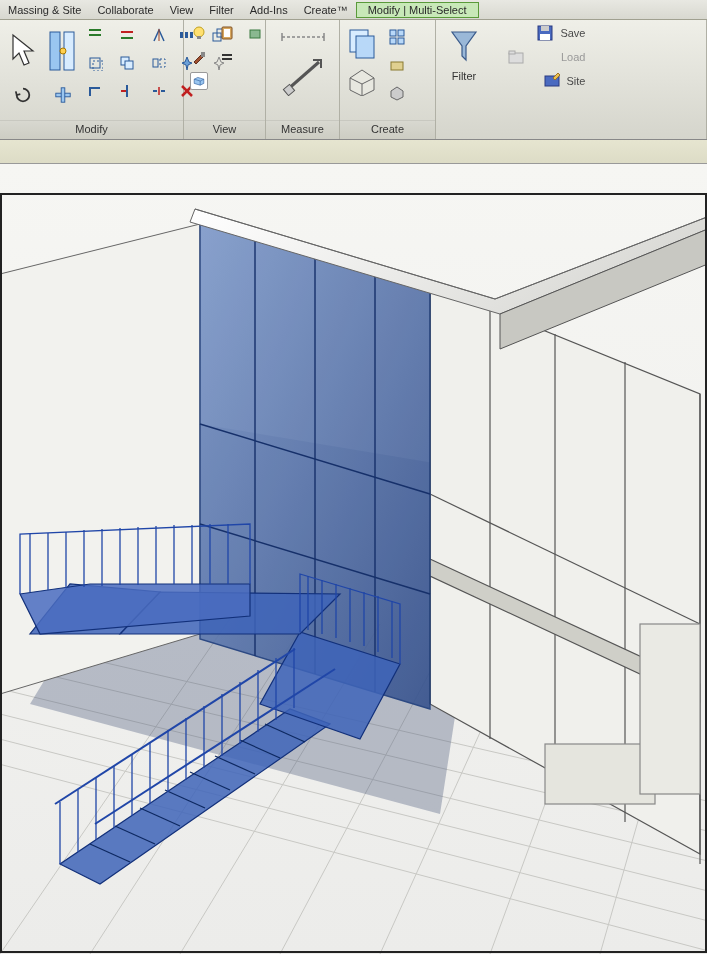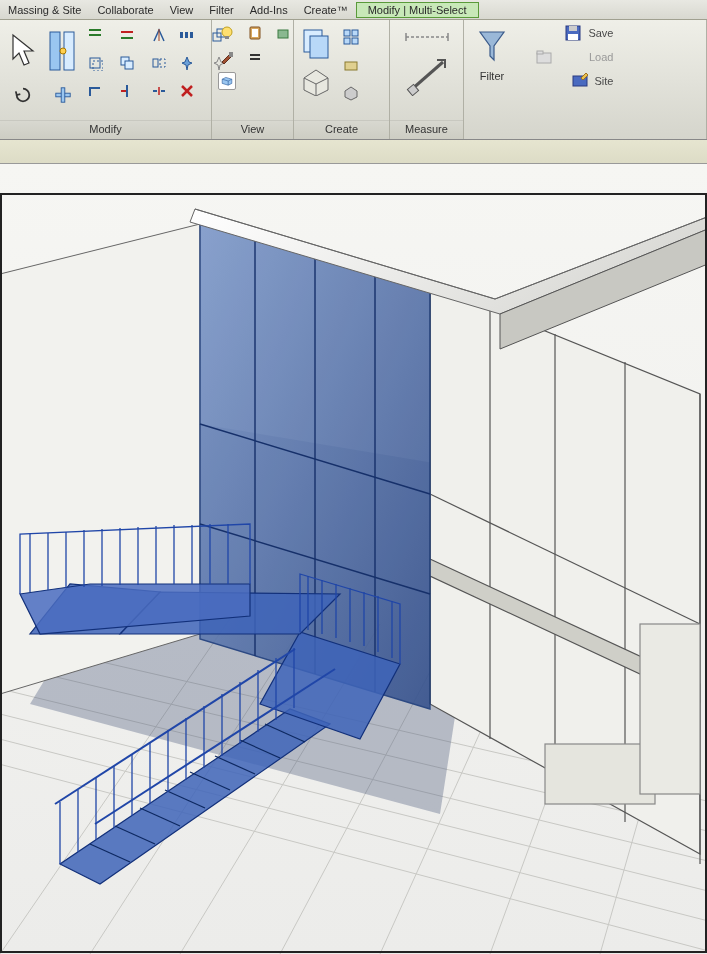--- a/index.html
+++ b/index.html
@@ -115,21 +115,21 @@
   <div class="item">Collaborate</div>
   <div class="item">View</div>
   <div class="item">Filter</div>
   <div class="item">Add-Ins</div>
   <div class="item">Create™</div>
   <div class="item active">Modify | Multi-Select</div>
 </div>
 
 <div class="ribbon">
 
-  <div class="panel" style="width:212px">
+  <div class="panel" style="width:184px">
     <div class="panel-body">
       <div class="icon-col">
         <div class="big-icon">
           <svg width="28" height="40" viewBox="0 0 28 40">
               <path d="M4 4 L4 28 L10 22 L15 34 L20 32 L15 20 L24 20 Z" fill="#fff" stroke="#333" stroke-width="1.2"></path>
             </svg>
         </div>
         <div class="small-icon">
           <svg width="20" height="20" viewBox="0 0 20 20">
               <path d="M10 3 A7 7 0 1 1 3 10" fill="none" stroke="#333" stroke-width="2"></path>
@@ -283,20 +283,40 @@
       <div style="display:flex; gap:10px;">
         <div class="small-icon highlight">
             <svg width="20" height="14" viewBox="0 0 20 14">
               <path d="M2 4 L8 1 L18 4 L18 11 L12 14 L2 11 Z" fill="#9ac6f0" stroke="#2a5a9a"></path>
               <path d="M2 4 L12 7 L18 4 M12 7 L12 14" fill="none" stroke="#2a5a9a"></path>
             </svg>
           </div>
       </div>
     </div>
     <div class="panel-label">View</div>
+  </div>
+
+  <div class="panel" style="width:74px">
+    <div class="panel-body" style="flex-direction:column; align-items:center; gap:10px; padding-top:8px;">
+      <div class="small-icon" style="width:50px">
+          <svg width="50" height="16">
+            <line x1="4" y1="8" x2="46" y2="8" stroke="#888" stroke-width="1.5" stroke-dasharray="3 2"></line>
+            <line x1="4" y1="4" x2="4" y2="12" stroke="#888" stroke-width="1.5"></line>
+            <line x1="46" y1="4" x2="46" y2="12" stroke="#888" stroke-width="1.5"></line>
+          </svg>
+        </div>
+      <div class="small-icon" style="width:50px; height:40px">
+          <svg width="44" height="40">
+            <path d="M6 34 L38 6" stroke="#555" stroke-width="3"></path>
+            <rect x="4" y="30" width="8" height="8" fill="#ccc" stroke="#555" transform="rotate(-40 8 34)"></rect>
+            <path d="M32 4 L40 4 L40 12" fill="none" stroke="#555" stroke-width="2"></path>
+          </svg>
+        </div>
+    </div>
+    <div class="panel-label">Measure</div>
   </div>
 
   <div class="panel" style="width:96px">
     <div class="panel-body" style="gap:10px;">
       <div class="icon-col" style="gap:4px;">
         <div><svg width="32" height="36">
               <rect x="4" y="6" width="18" height="22" fill="#d8ecff" stroke="#2a5a9a"></rect>
               <rect x="10" y="12" width="18" height="22" fill="#b8d8f8" stroke="#2a5a9a"></rect>
             </svg></div>
         <div><svg width="32" height="30">
@@ -319,40 +339,20 @@
             </svg>
           </div>
         <div class="small-icon">
             <svg width="18" height="18">
               <path d="M3 7 L9 3 L15 7 L15 13 L9 16 L3 13 Z" fill="#ccc" stroke="#666"></path>
             </svg>
           </div>
       </div>
     </div>
     <div class="panel-label">Create</div>
-  </div>
-
-  <div class="panel" style="width:74px">
-    <div class="panel-body" style="flex-direction:column; align-items:center; gap:10px; padding-top:8px;">
-      <div class="small-icon" style="width:50px">
-          <svg width="50" height="16">
-            <line x1="4" y1="8" x2="46" y2="8" stroke="#888" stroke-width="1.5" stroke-dasharray="3 2"></line>
-            <line x1="4" y1="4" x2="4" y2="12" stroke="#888" stroke-width="1.5"></line>
-            <line x1="46" y1="4" x2="46" y2="12" stroke="#888" stroke-width="1.5"></line>
-          </svg>
-        </div>
-      <div class="small-icon" style="width:50px; height:40px">
-          <svg width="44" height="40">
-            <path d="M6 34 L38 6" stroke="#555" stroke-width="3"></path>
-            <rect x="4" y="30" width="8" height="8" fill="#ccc" stroke="#555" transform="rotate(-40 8 34)"></rect>
-            <path d="M32 4 L40 4 L40 12" fill="none" stroke="#555" stroke-width="2"></path>
-          </svg>
-        </div>
-    </div>
-    <div class="panel-label">Measure</div>
   </div>
 
   <div class="panel" style="flex:1">
     <div class="panel-body" style="padding:0;">
       <div class="filter-col">
         <div><svg width="36" height="40">
               <path d="M6 6 L30 6 L20 20 L20 34 L16 30 L16 20 Z" fill="#9ab8d8" stroke="#3a5a8a" stroke-width="1.2"></path>
             </svg></div>
         <div style="color:#333;">Filter</div>
       </div>

